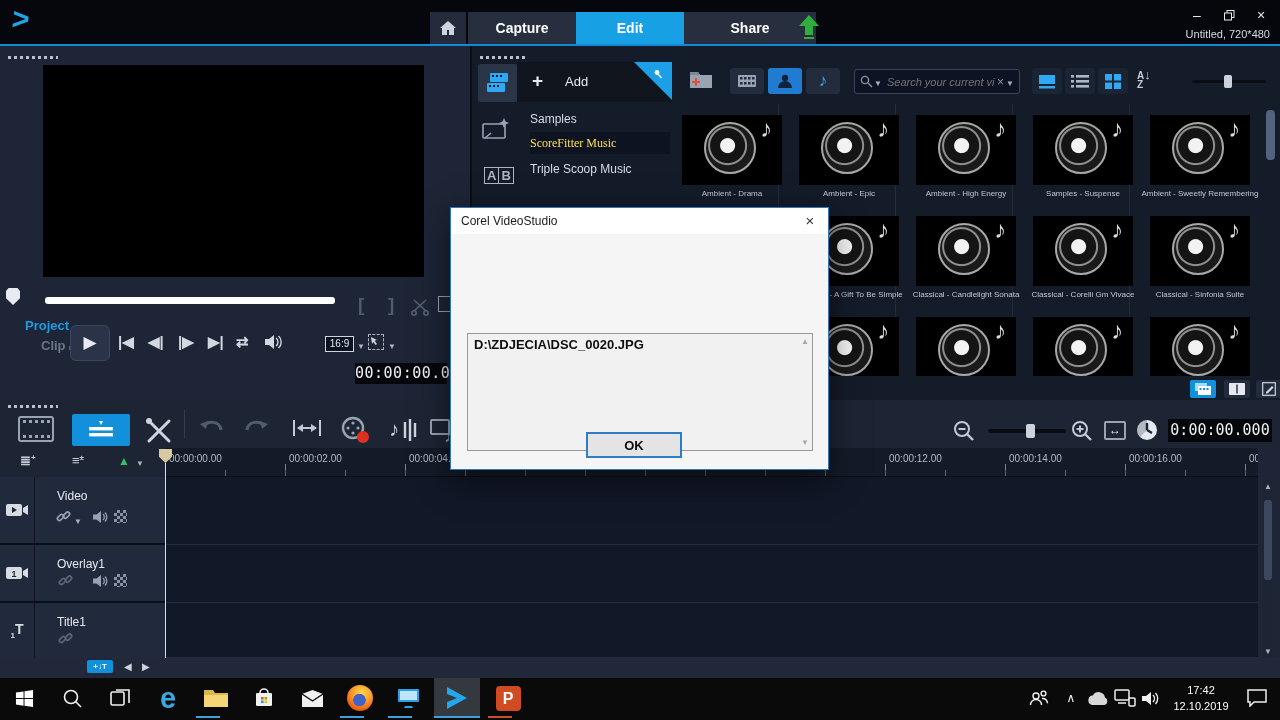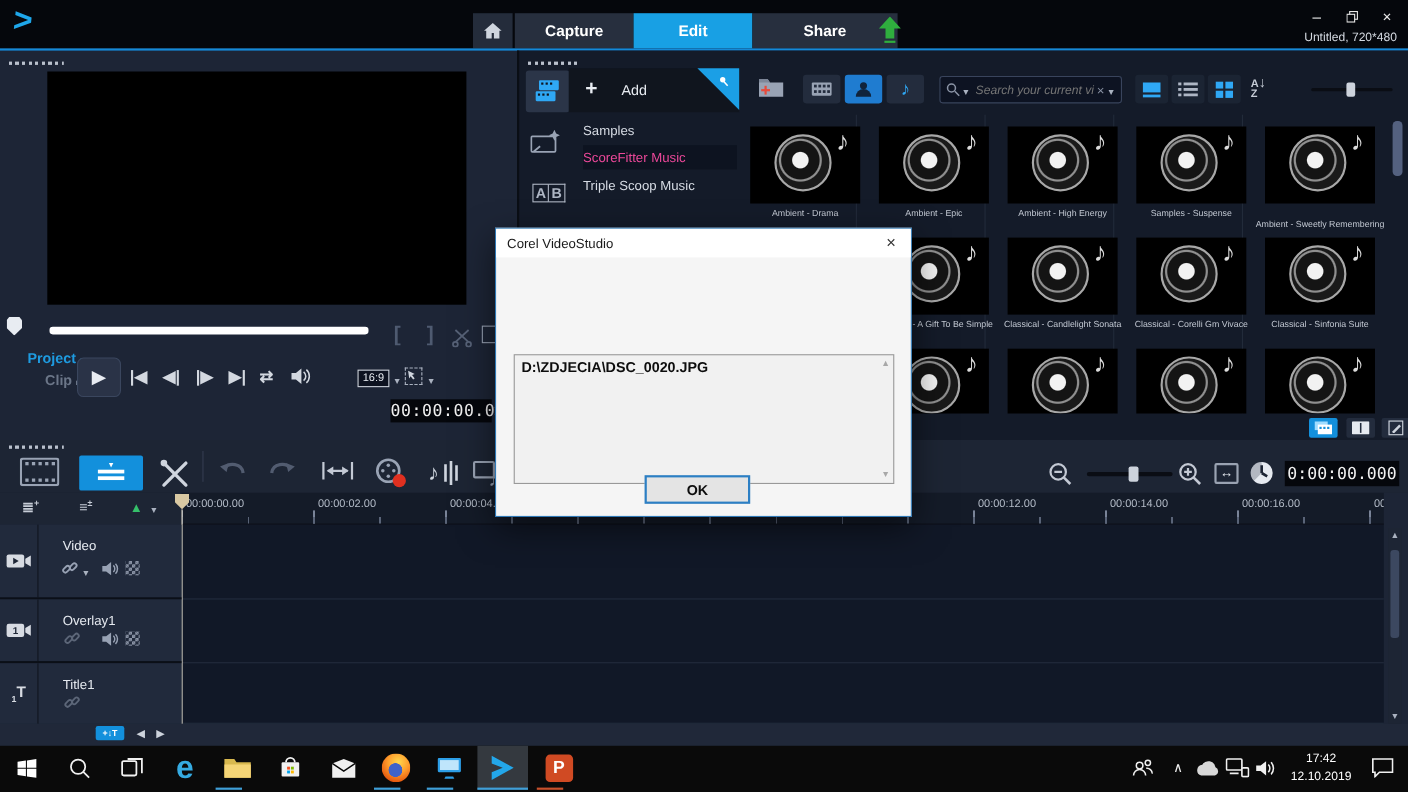--- a/index.html
+++ b/index.html
@@ -43,21 +43,21 @@
   .tc-box{left:355px;top:363px;width:92px;height:21px;background:#05070c;color:#f0f0f0;font-size:15px;
     letter-spacing:.5px;text-align:center;line-height:21px;}
 
   
   .library{left:470px;top:46px;width:810px;height:354px;background:#141b29;border-left:2px solid #0a0e15;}
   .lib-iconcol-sel{left:6px;top:18px;width:40px;height:38px;background:#2b3548;border-radius:3px;}
   .add-row{left:45px;top:16px;width:155px;height:40px;background:#10151e;}
   .fold{position:absolute;right:0;top:0;width:0;height:0;border-top:38px solid #1b9fe6;border-left:38px solid transparent;}
   .pin{position:absolute;right:9px;top:7px;width:10px;height:10px;}
   .nav-item{position:absolute;left:58px;width:140px;height:22px;line-height:22px;font-size:12px;color:#d7dce4;}
-  .nav-item.sel{background:#0d1320;color:#ec4899;}
+  .nav-item.sel{background:#0d1320;color:#fde047;font-family:Liberation Serif, serif;}
   .toolbtn{position:absolute;top:22px;width:34px;height:26px;background:#232c3d;border-radius:3px;
     display:flex;align-items:center;justify-content:center;}
   .search-box{left:382px;top:23px;width:166px;height:25px;background:#0d1322;border:1px solid #39445c;border-radius:3px;
     display:flex;align-items:center;padding:0 5px;}
   .search-box input{flex:1;min-width:0;background:transparent;border:none;outline:none;color:#8a93a5;
     font-size:11px;font-style:italic;}
   .viewbtn{position:absolute;top:22px;width:30px;height:26px;background:#1b2433;border-radius:3px;
     display:flex;align-items:center;justify-content:center;}
   .slider-track{position:absolute;background:#0a0d14;border-radius:2px;}
   .slider-thumb{position:absolute;background:#cdd3dc;border-radius:2px;}
@@ -104,21 +104,21 @@
   .tray-txt{color:#fff;font-size:11px;text-align:center;line-height:1.45;}
 
   
   .dialog{left:450px;top:207px;width:379px;height:263px;background:#f5f5f5;border:1px solid #2f78b5;
     box-shadow:0 10px 30px rgba(0,0,0,.55);z-index:100;}
   .dlg-title{position:absolute;left:0;top:0;width:100%;height:26px;background:#fff;}
   .dlg-title span{position:absolute;left:10px;top:6px;font-size:12px;color:#1a1a1a;}
   .dlg-close{position:absolute;right:8px;top:3px;width:20px;height:20px;font-size:15px;color:#333;text-align:center;line-height:20px;}
   .dlg-msg{position:absolute;left:17px;top:33px;width:350px;font-size:12.5px;font-weight:bold;color:#0d0d0d;
     line-height:16.5px;white-space:pre-line;}
-  .dlg-list{position:absolute;left:16px;top:114px;width:346px;height:118px;background:#f1f1f1;border:1px solid #999;}
+  .dlg-list{position:absolute;left:16px;top:125px;width:346px;height:118px;background:#f1f1f1;border:1px solid #999;}
   .dlg-path{position:absolute;left:6px;top:3px;font-size:13px;font-weight:bold;color:#0d0d0d;}
   .dlg-arr{position:absolute;right:3px;font-size:8px;color:#a8a8a8;}
   .ok-btn{position:absolute;left:135px;top:224px;width:96px;height:26px;background:#e4e4e4;border:2px solid #2c7fc4;
     font-size:13px;font-weight:bold;color:#0d0d0d;}
 </style>
 </head>
 <body>
 
 <div id="screen">
 
@@ -337,21 +337,21 @@
           <span class="note">♪</span>
         </div>
       <div class="tile" style="left:480px;top:11px;">
           <div class="disc"></div>
           <span class="note">♪</span>
         </div>
       <div class="tlabel" style="left:0px;top:85px;">Ambient - Drama</div>
       <div class="tlabel" style="left:117px;top:85px;">Ambient - Epic</div>
       <div class="tlabel" style="left:234px;top:85px;">Ambient - High Energy</div>
       <div class="tlabel" style="left:351px;top:85px;">Samples - Suspense</div>
-      <div class="tlabel" style="left:468px;top:95px;">Ambient - Sweetly Remembering</div>
+      <div class="tlabel" style="left:468px;top:85px;">Ambient - Sweetly Remembering</div>
 
       <div class="tile" style="left:12px;top:112px;">
           <div class="disc"></div>
           <span class="note">♪</span>
         </div>
       <div class="tile" style="left:129px;top:112px;">
           <div class="disc"></div>
           <span class="note">♪</span>
         </div>
       <div class="tile" style="left:246px;top:112px;">

